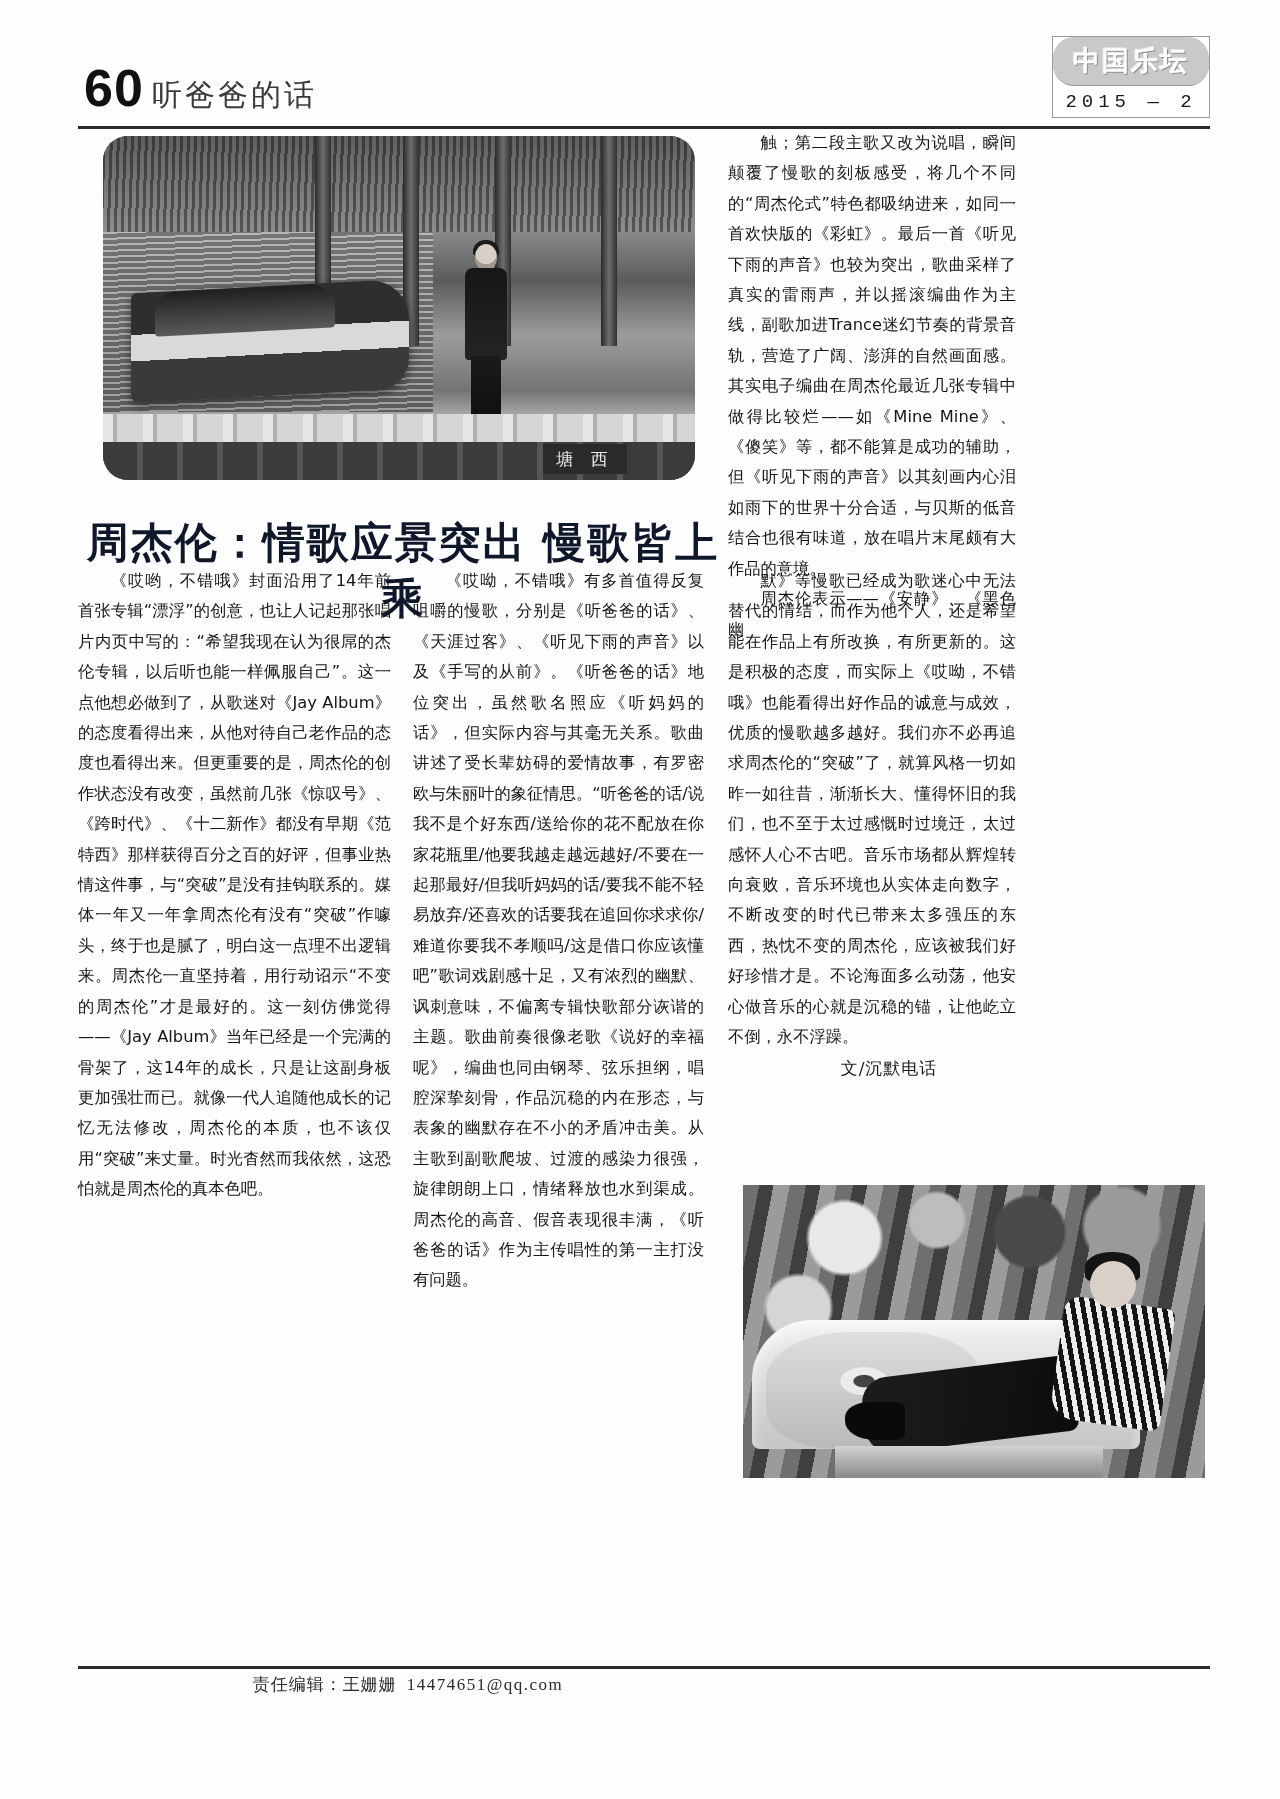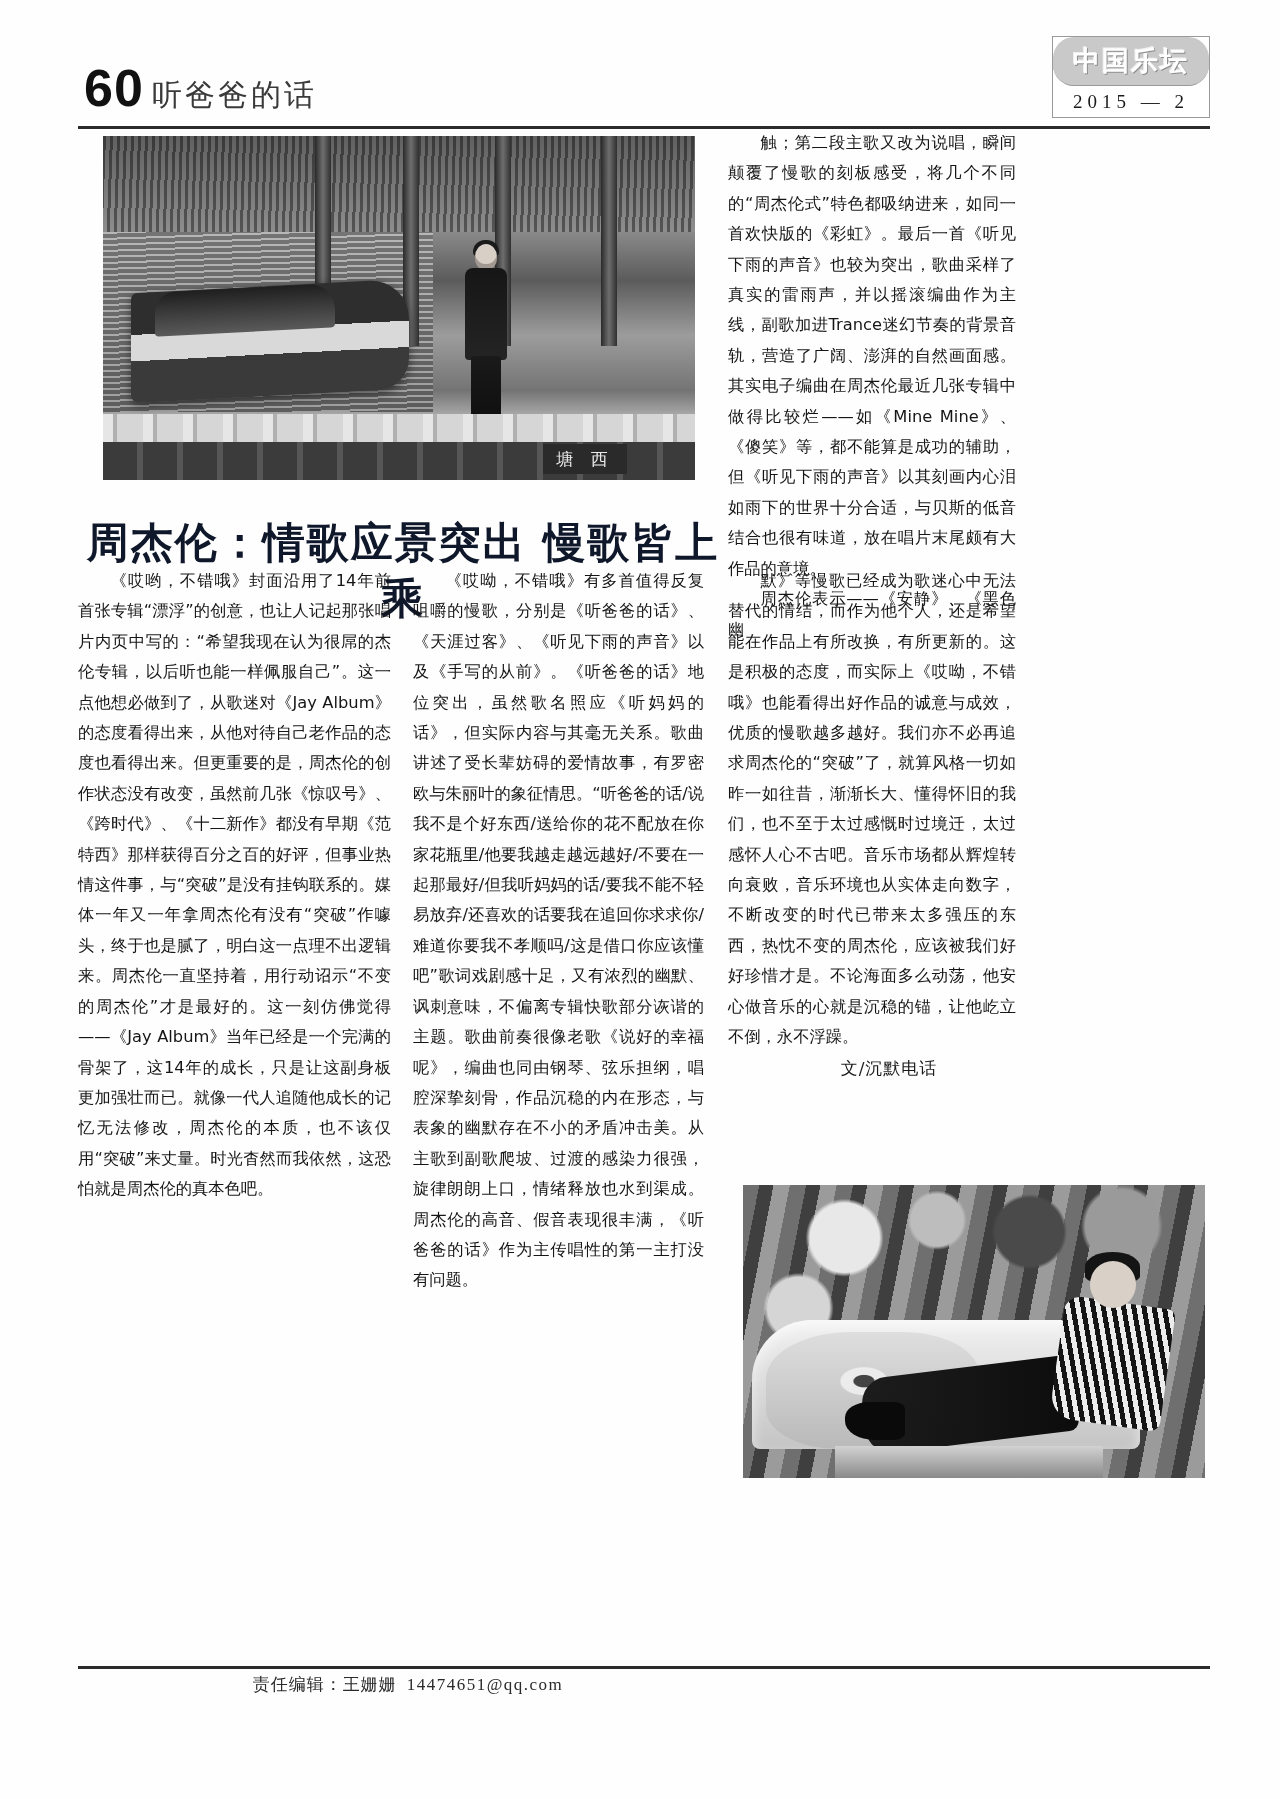--- a/index.html
+++ b/index.html
@@ -77,41 +77,42 @@
     border-radius: 21px;
   }
   .logo-issue {
     height: 31px;
     display: flex;
     align-items: center;
     justify-content: center;
     font-size: 19px;
     letter-spacing: 5px;
     color: #1a1a1a;
-    font-family: Liberation Serif, serif;
+    font-family: Liberation Mono, monospace;
   }
 
   .rule-top {
     position: absolute;
     left: 78px;
     right: 70px;
     top: 126px;
     height: 3px;
     background: #2b2b2b;
   }
 
   
   .hero-photo {
     position: absolute;
     left: 103px;
     top: 136px;
     width: 592px;
     height: 344px;
     overflow: hidden;
     background: #888;
+    border-radius: 25px;
   }
   .hero-photo .ph-sky {
     position: absolute; inset: 0;
     background:
       linear-gradient(180deg, #7e7e7e 0%, #6a6a6a 14%, #8f8f8f 26%, #5d5d5d 42%, #9b9b9b 58%, #747474 74%, #c9c9c9 86%, #a8a8a8 100%);
     filter: contrast(1.05);
   }
   .hero-photo .ph-roof {
     position: absolute; left: 0; top: 0; width: 100%; height: 96px;
     background:

